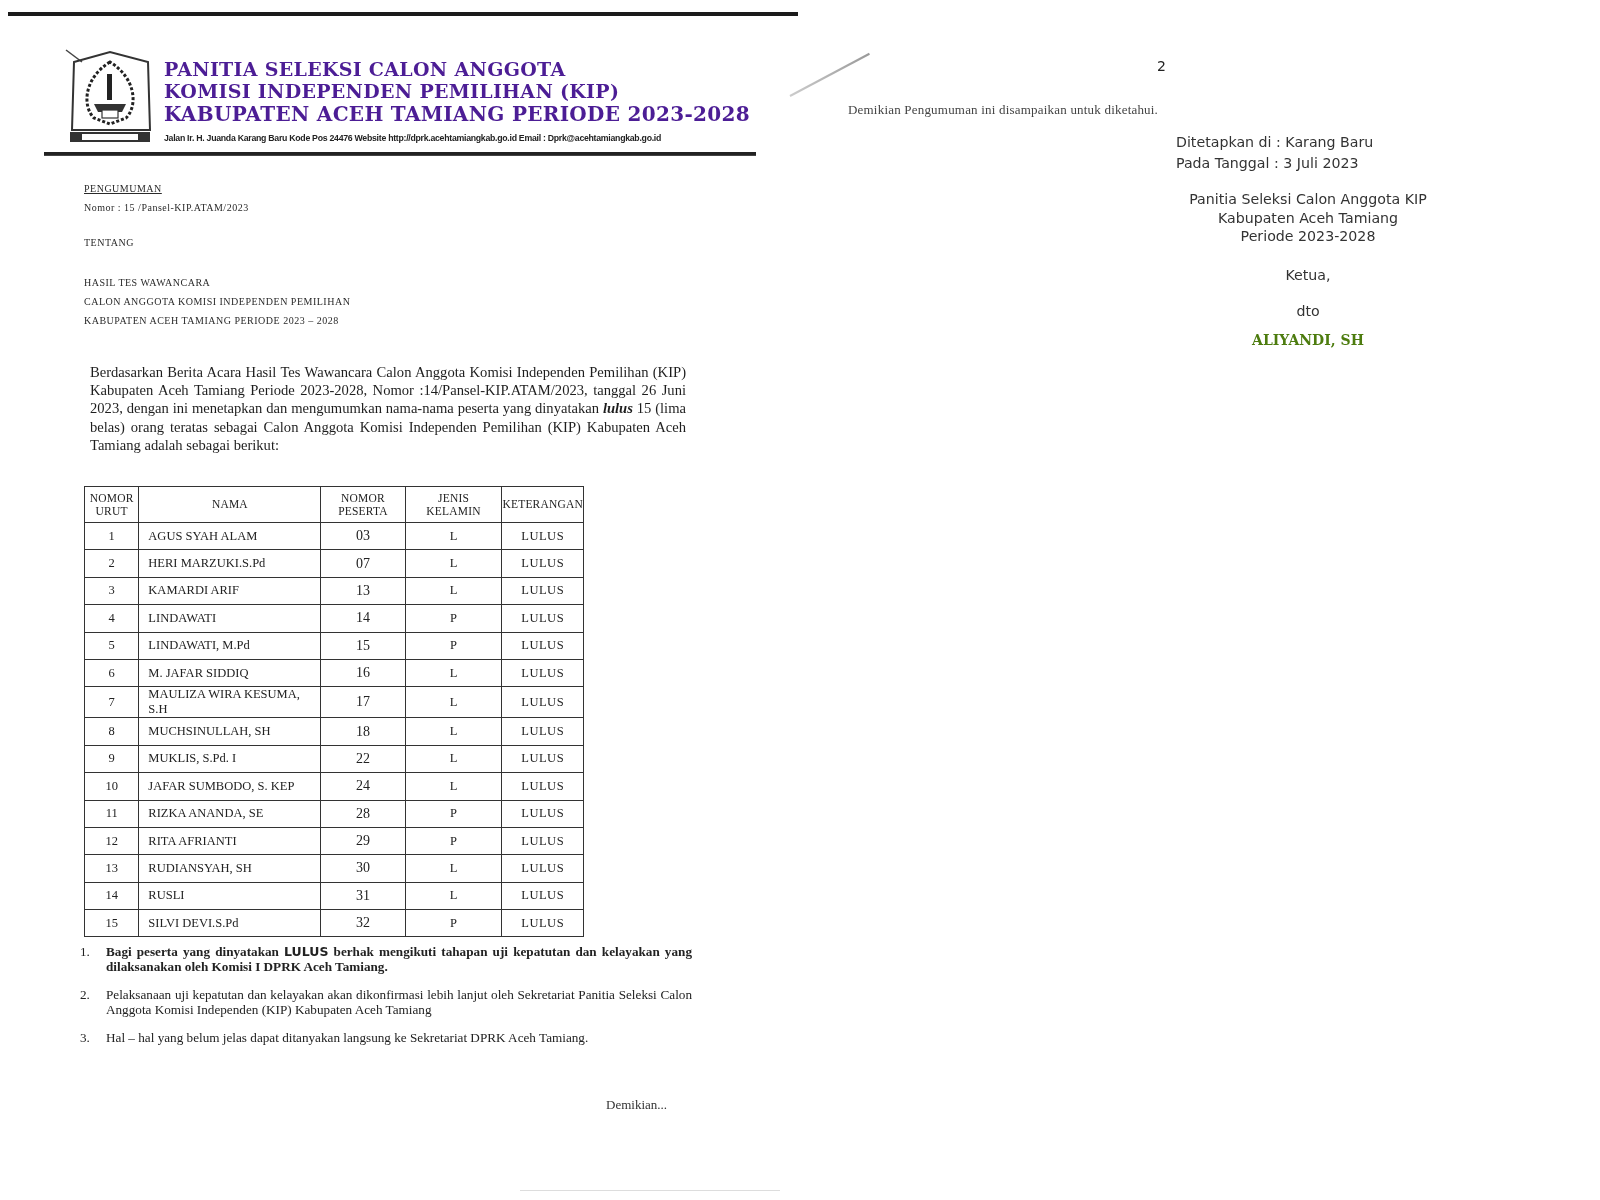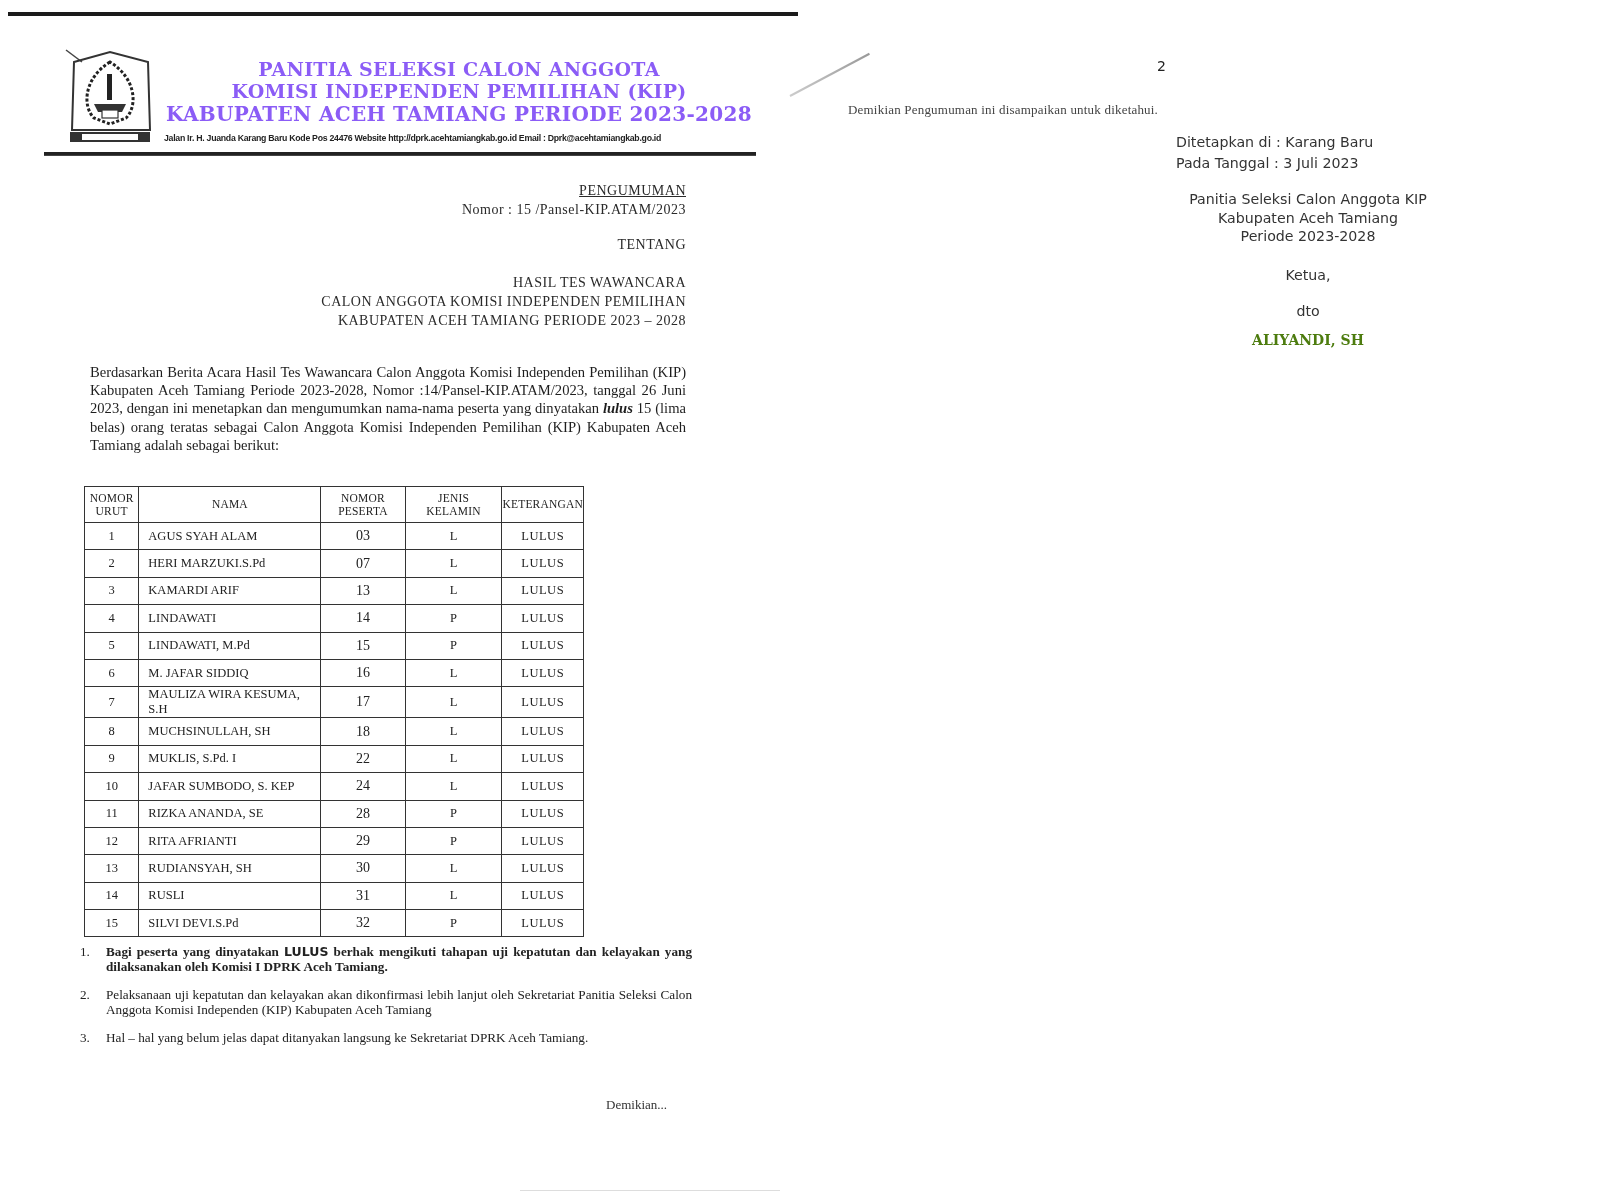--- a/index.html
+++ b/index.html
@@ -6,31 +6,31 @@
     html, body { width: 1600px; height: 1200px; background: #ffffff; overflow: hidden; }
     body { position: relative; font-family: "Liberation Serif", "DejaVu Serif", serif; color: #1a1a1a; }
 
     .top-rule { position: absolute; left: 8px; top: 12px; width: 790px; height: 4px; background: #1b1b1b; }
 
     .page-left { position: absolute; left: 0; top: 0; width: 800px; height: 1200px; }
 
     
     .letterhead { position: absolute; left: 44px; top: 44px; width: 712px; height: 116px; }
     .logo { position: absolute; left: 20px; top: 4px; width: 92px; height: 96px; }
-    .kop-title { position: absolute; left: 120px; top: 14px; width: 590px; text-align: center;
-      font-family: "DejaVu Serif", serif; font-weight: bold; color: #8b5cf6; }
+    .kop-title { position: absolute; left: 120px; top: 14px; width: 590px; 
+      font-family: "DejaVu Serif", serif; font-weight: bold; color: #4c1d95; }
     .kop-title .l1 { font-size: 19px; line-height: 22px; letter-spacing: 0.3px; }
     .kop-title .l2 { font-size: 19px; line-height: 22px; letter-spacing: 0.3px; }
     .kop-title .l3 { font-size: 20px; line-height: 24px; letter-spacing: 0.3px; }
     .kop-address { position: absolute; left: 120px; top: 88px; width: 590px; font-family: "Liberation Sans", sans-serif;
       font-size: 9.5px; font-weight: bold; color: #222; letter-spacing: -0.3px; white-space: nowrap; transform: scaleX(0.92); transform-origin: left; }
     .kop-rule { position: absolute; left: 0; top: 108px; width: 712px; height: 4px; border-top: 3px solid #222; border-bottom: 1px solid #444; }
 
     
-    .heading { position: absolute; left: 90px; width: 596px; text-align: right; font-size: 14px; color: #2a2a2a; letter-spacing: 0.5px; }
+    .heading { position: absolute; left: 84px; width: 596px; text-align: left; font-size: 10px; color: #2a2a2a; letter-spacing: 0.5px; }
     .h-pengumuman { top: 183px; text-decoration: underline; }
     .h-nomor { top: 202px; }
     .h-tentang { top: 237px; }
     .h-perihal { top: 273px; line-height: 19px; }
 
     
     .body-para { position: absolute; left: 90px; top: 363px; width: 596px; font-size: 14.6px; line-height: 18.2px;
       text-align: justify; color: #1e1e1e; }
     .body-para b { font-style: italic; }
 

